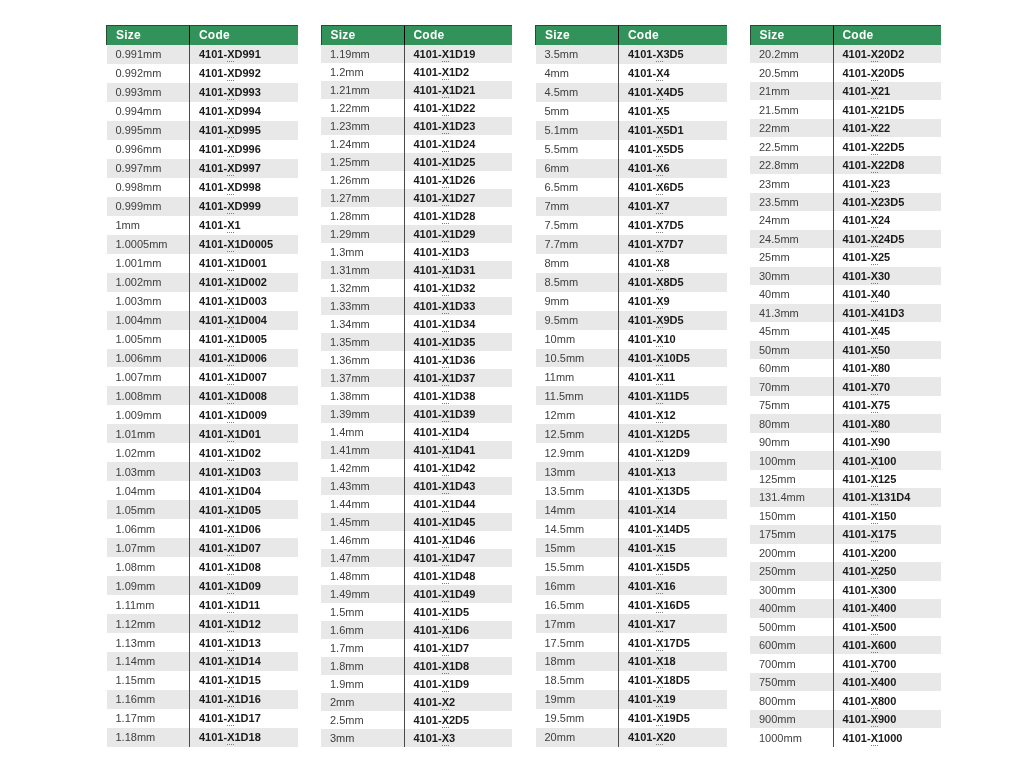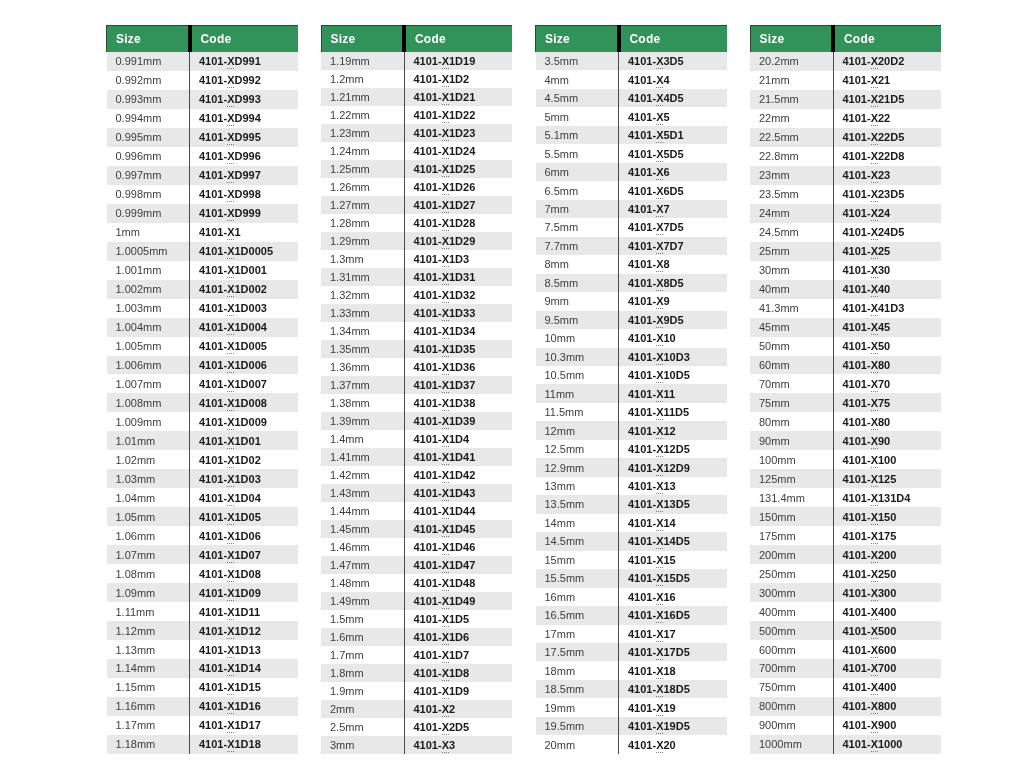--- a/index.html
+++ b/index.html
@@ -24,28 +24,28 @@
     width: 191px;
   }
   table.sc-table col.c-size { width: 83px; }
   table.sc-table col.c-code { width: 108px; }
   table.sc-table thead th {
     background: #31935a;
     color: #ffffff;
     font-size: 12px;
     font-weight: bold;
     text-align: left;
-    height: 26px;
+    height: 19px;
     padding: 0 17px 0 9px;
     border-top: 1px solid #2b4a36;
     line-height: 19px;
     letter-spacing: 0.2px;
   }
   table.sc-table thead th.th-size { border-left: 1px solid #2b4a36; }
-  table.sc-table thead th.th-code { border-left: 4px solid #000000; }
+  table.sc-table thead th.th-code { border-left: 1px solid #000000; }
   table.sc-table tbody td {
     height: 18px;
     line-height: 18px;
     font-size: 11px;
     padding: 0 0 0 9px;
     white-space: nowrap;
     overflow: hidden;
   }
   table.sc-table tbody td.size {
     color: #3d3d3d;
@@ -473,24 +473,20 @@
         </tr>
         <tr>
           <td class="size">9.5mm</td>
           <td class="code"><span>4101-</span><span class="ux">X</span><span>9D5</span></td>
         </tr>
         <tr>
           <td class="size">10mm</td>
           <td class="code"><span>4101-</span><span class="ux">X</span><span>10</span></td>
         </tr>
         <tr>
-          <td class="size">10.3mm</td>
-          <td class="code"><span>4101-</span><span class="ux">X</span><span>10D3</span></td>
-        </tr>
-        <tr>
           <td class="size">10.5mm</td>
           <td class="code"><span>4101-</span><span class="ux">X</span><span>10D5</span></td>
         </tr>
         <tr>
           <td class="size">11mm</td>
           <td class="code"><span>4101-</span><span class="ux">X</span><span>11</span></td>
         </tr>
         <tr>
           <td class="size">11.5mm</td>
           <td class="code"><span>4101-</span><span class="ux">X</span><span>11D5</span></td>
@@ -580,20 +576,24 @@
         <th class="th-size">Size</th>
         <th class="th-code">Code</th>
       </tr>
     </thead>
     <tbody>
         <tr>
           <td class="size">20.2mm</td>
           <td class="code"><span>4101-</span><span class="ux">X</span><span>20D2</span></td>
         </tr>
         <tr>
+          <td class="size">20.5mm</td>
+          <td class="code"><span>4101-</span><span class="ux">X</span><span>20D5</span></td>
+        </tr>
+        <tr>
           <td class="size">21mm</td>
           <td class="code"><span>4101-</span><span class="ux">X</span><span>21</span></td>
         </tr>
         <tr>
           <td class="size">21.5mm</td>
           <td class="code"><span>4101-</span><span class="ux">X</span><span>21D5</span></td>
         </tr>
         <tr>
           <td class="size">22mm</td>
           <td class="code"><span>4101-</span><span class="ux">X</span><span>22</span></td>

